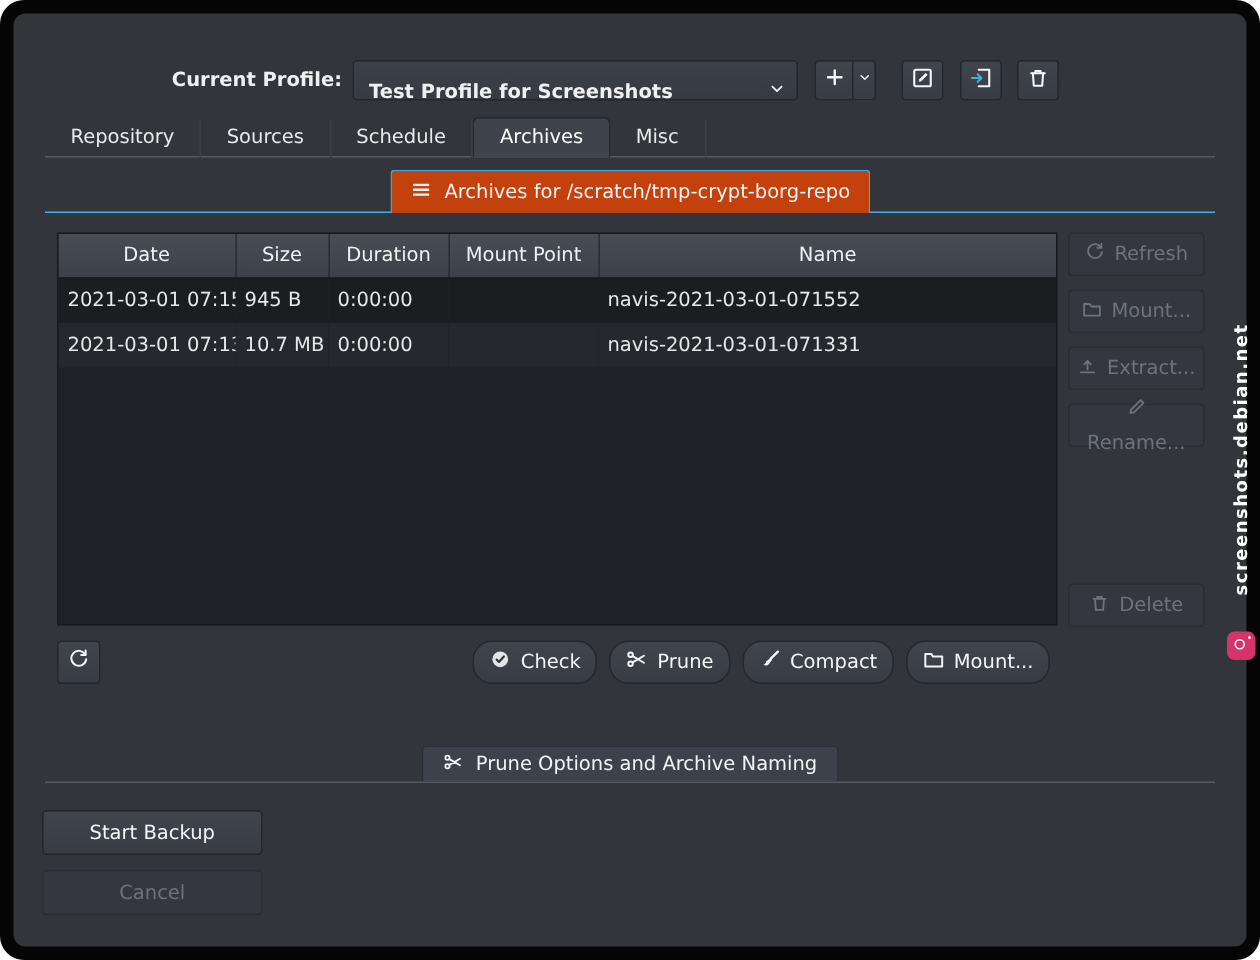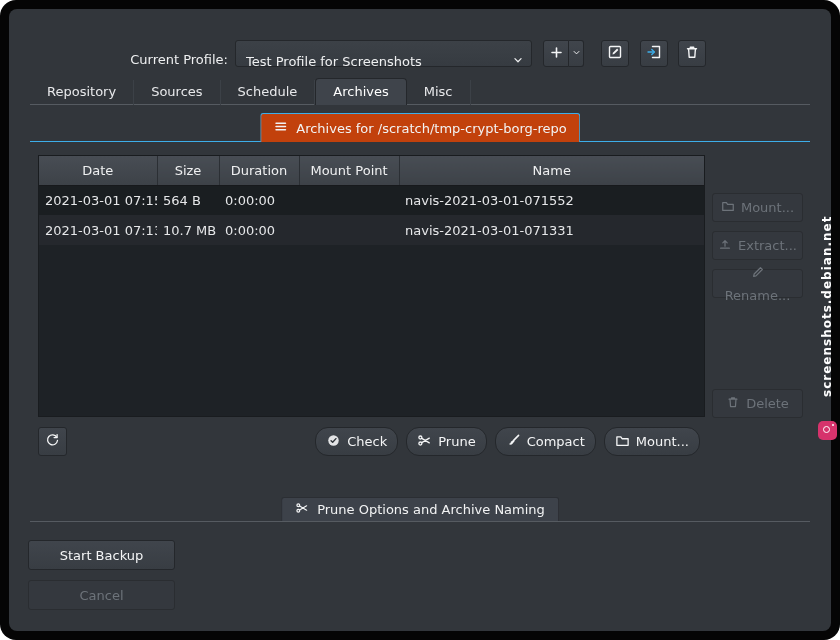--- a/index.html
+++ b/index.html
@@ -30,21 +30,21 @@
   }
   .btn.disabled {
     background: #34383e; border-color: #2a2d31; color: #6d737a; cursor: default;
   }
   .btn svg { flex: 0 0 auto; }
   svg { stroke: currentColor; fill: none; stroke-width: 1.4; stroke-linecap: round; stroke-linejoin: round; }
 
   
   .profile-row {
     position: absolute; left: 0; top: 31px; width: 100%; height: 27px;
-    display: flex; align-items: flex-end;
+    display: flex; align-items: center; font-weight: bold;
   }
   .profile-label { width: 219px; text-align: right; margin-right: 7px; font-size: 13px; }
   .combobox {
     width: 297px; height: 27px;
     background: linear-gradient(180deg,#3c4147,#363b41);
     border: 1px solid #24272b; border-radius: 3px;
     display: flex; align-items: center; padding: 15px 6px 0 10px; cursor: pointer;
   }
   .combobox .combo-value { flex: 1; overflow: hidden; white-space: nowrap; }
   .split { display: inline-flex; margin-left: 11px; height: 27px; }
@@ -236,36 +236,45 @@
             <th>Date</th>
             <th>Size</th>
             <th>Duration</th>
             <th>Mount Point</th>
             <th>Name</th>
           </tr>
         </thead>
         <tbody>
           <tr class="row-odd">
             <td>2021-03-01 07:15</td>
-            <td>564 B</td>
+            <td>945 B</td>
             <td>0:00:00</td>
             <td></td>
             <td>navis-2021-03-01-071552</td>
           </tr>
           <tr class="row-even">
             <td>2021-03-01 07:13</td>
             <td>10.7 MB</td>
             <td>0:00:00</td>
             <td></td>
             <td>navis-2021-03-01-071331</td>
           </tr>
         </tbody>
       </table>
     </div>
 
+    <button class="btn disabled sidebtn sb-refresh">
+      <span>
+        <svg width="14" height="14" viewBox="0 0 16 16">
+            <path d="M12.6 4.6A5.3 5.3 0 1 0 13.3 8"></path>
+            <path d="M12.9 1.7v3.2H9.7"></path>
+          </svg>
+      </span>
+      <span>Refresh</span>
+    </button>
     <button class="btn disabled sidebtn sb-mount">
       <span>
         <svg width="14" height="14" viewBox="0 0 16 16">
             <path d="M2 4.2h4.2l1.3 1.9H14v7H2z"></path>
           </svg>
       </span>
       <span>Mount...</span>
     </button>
     <button class="btn disabled sidebtn sb-extract">
       <span>

